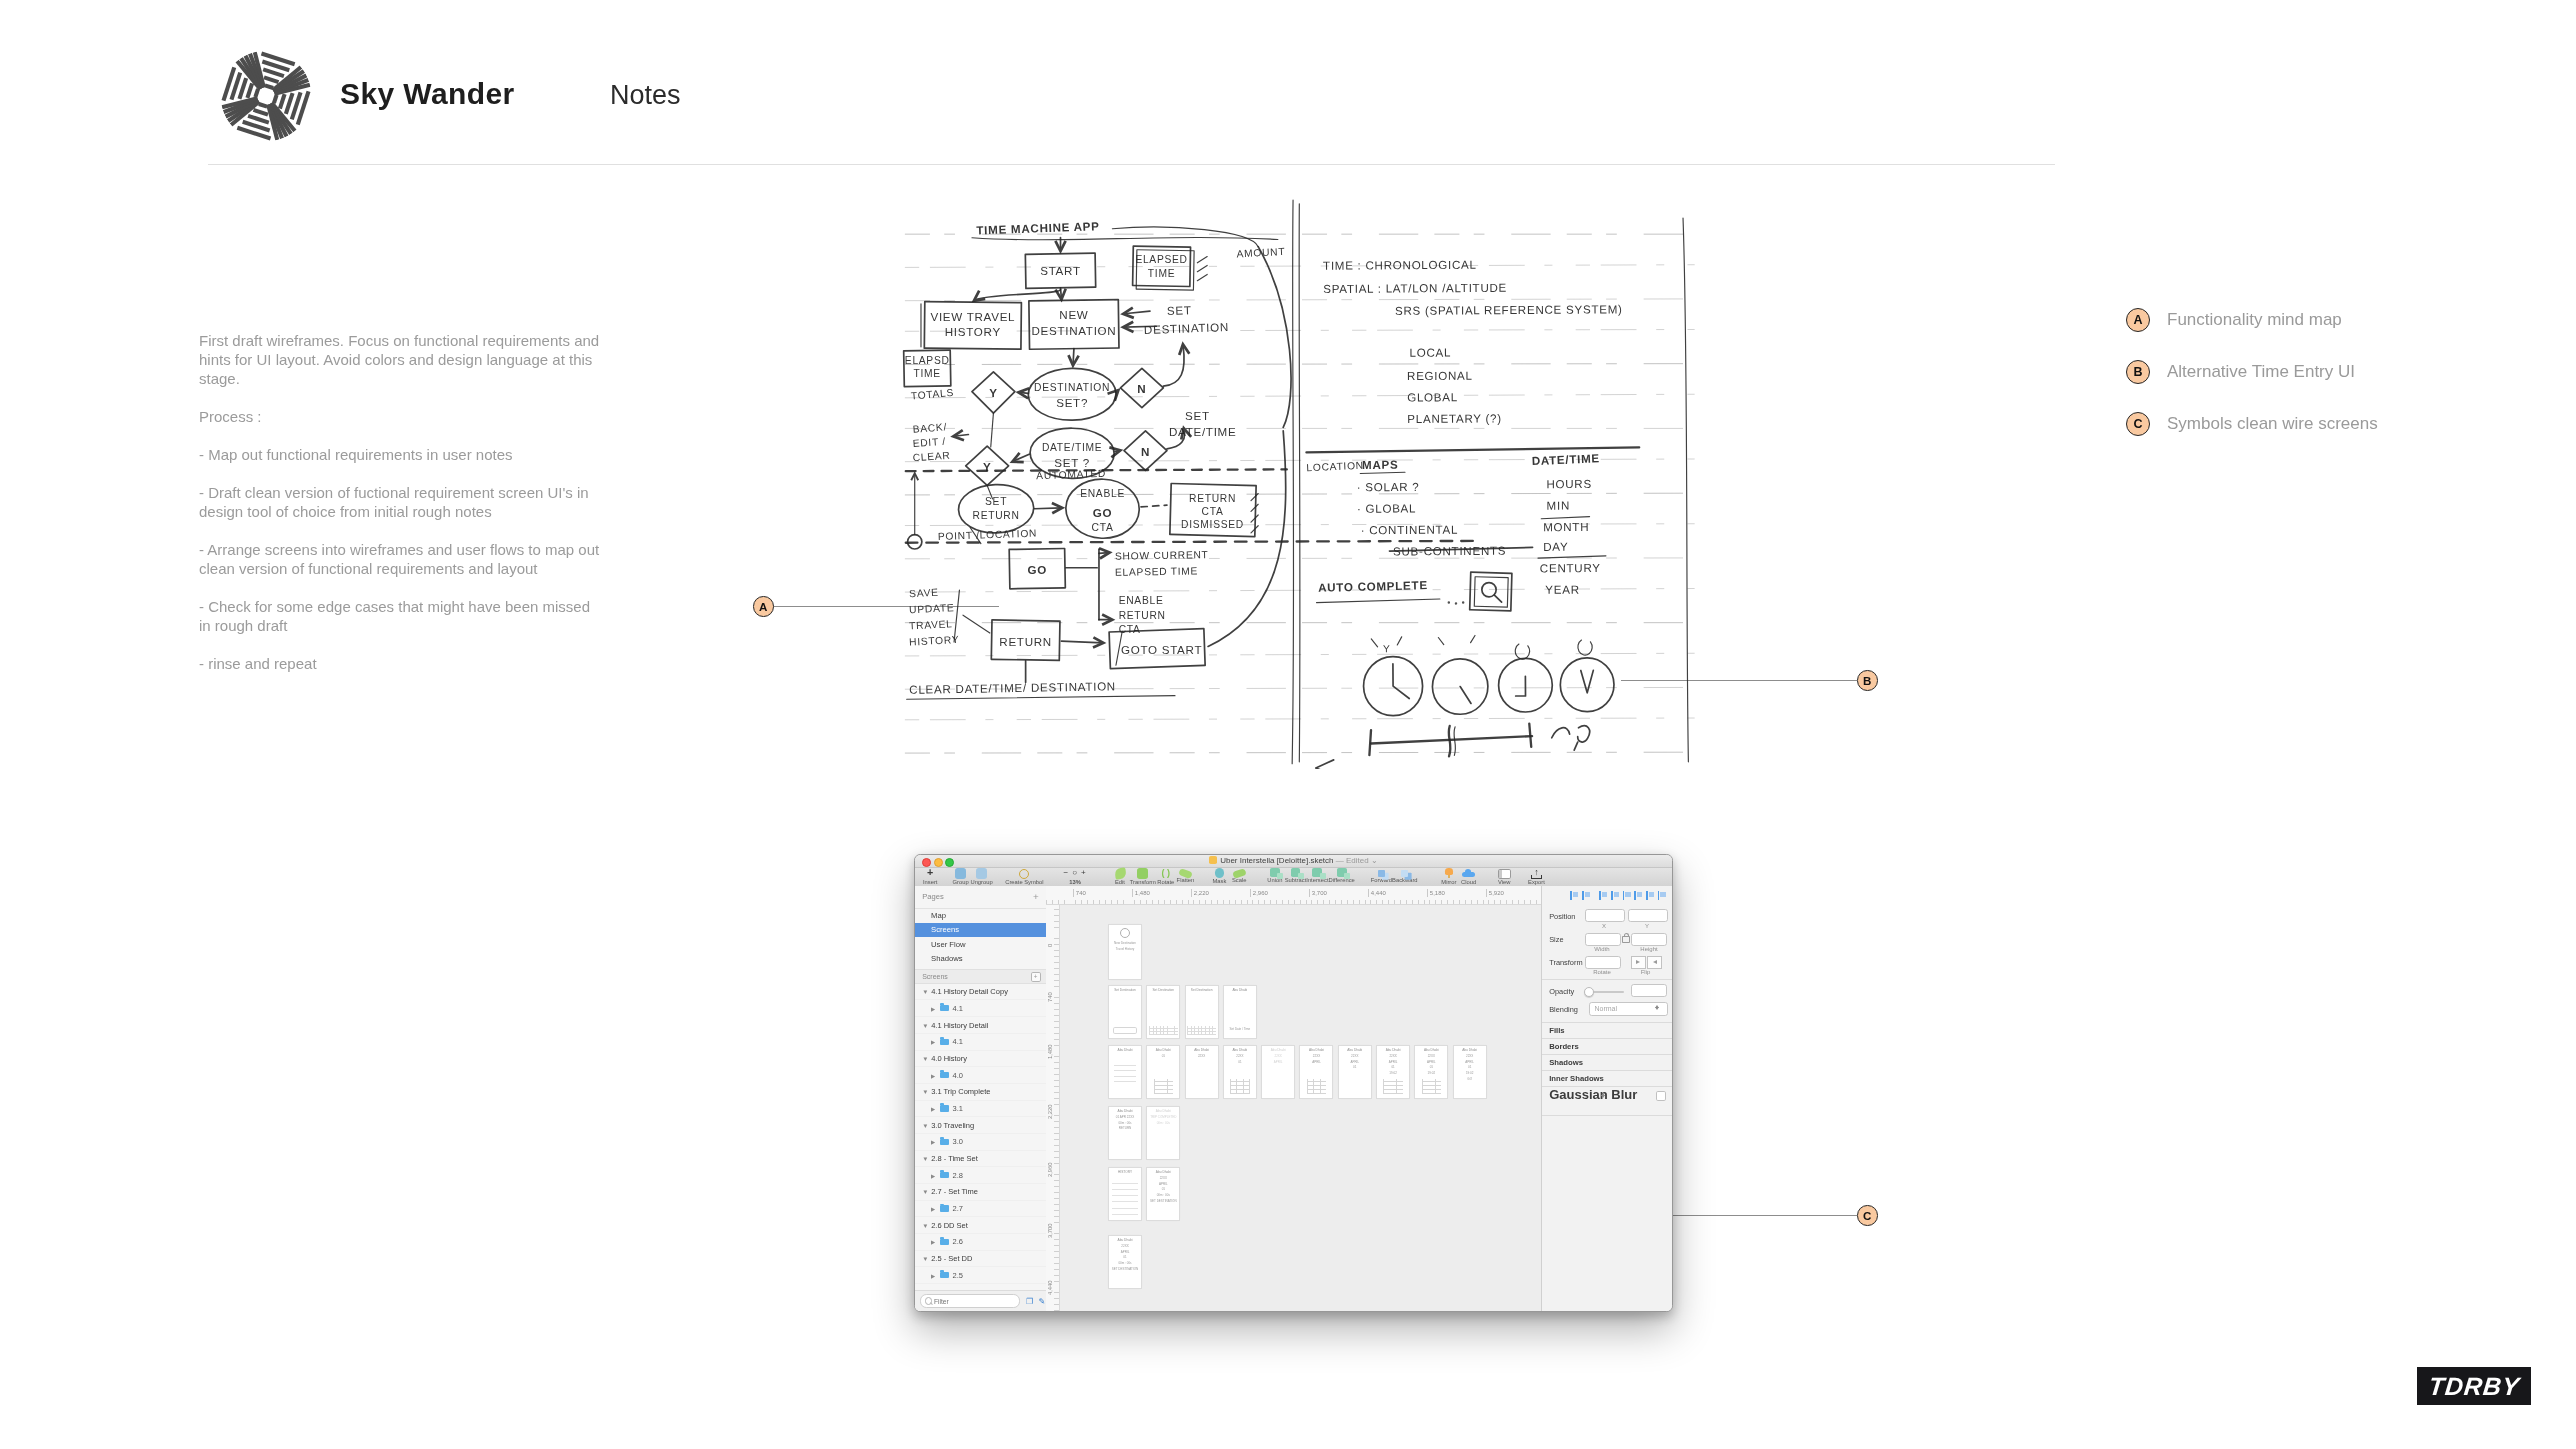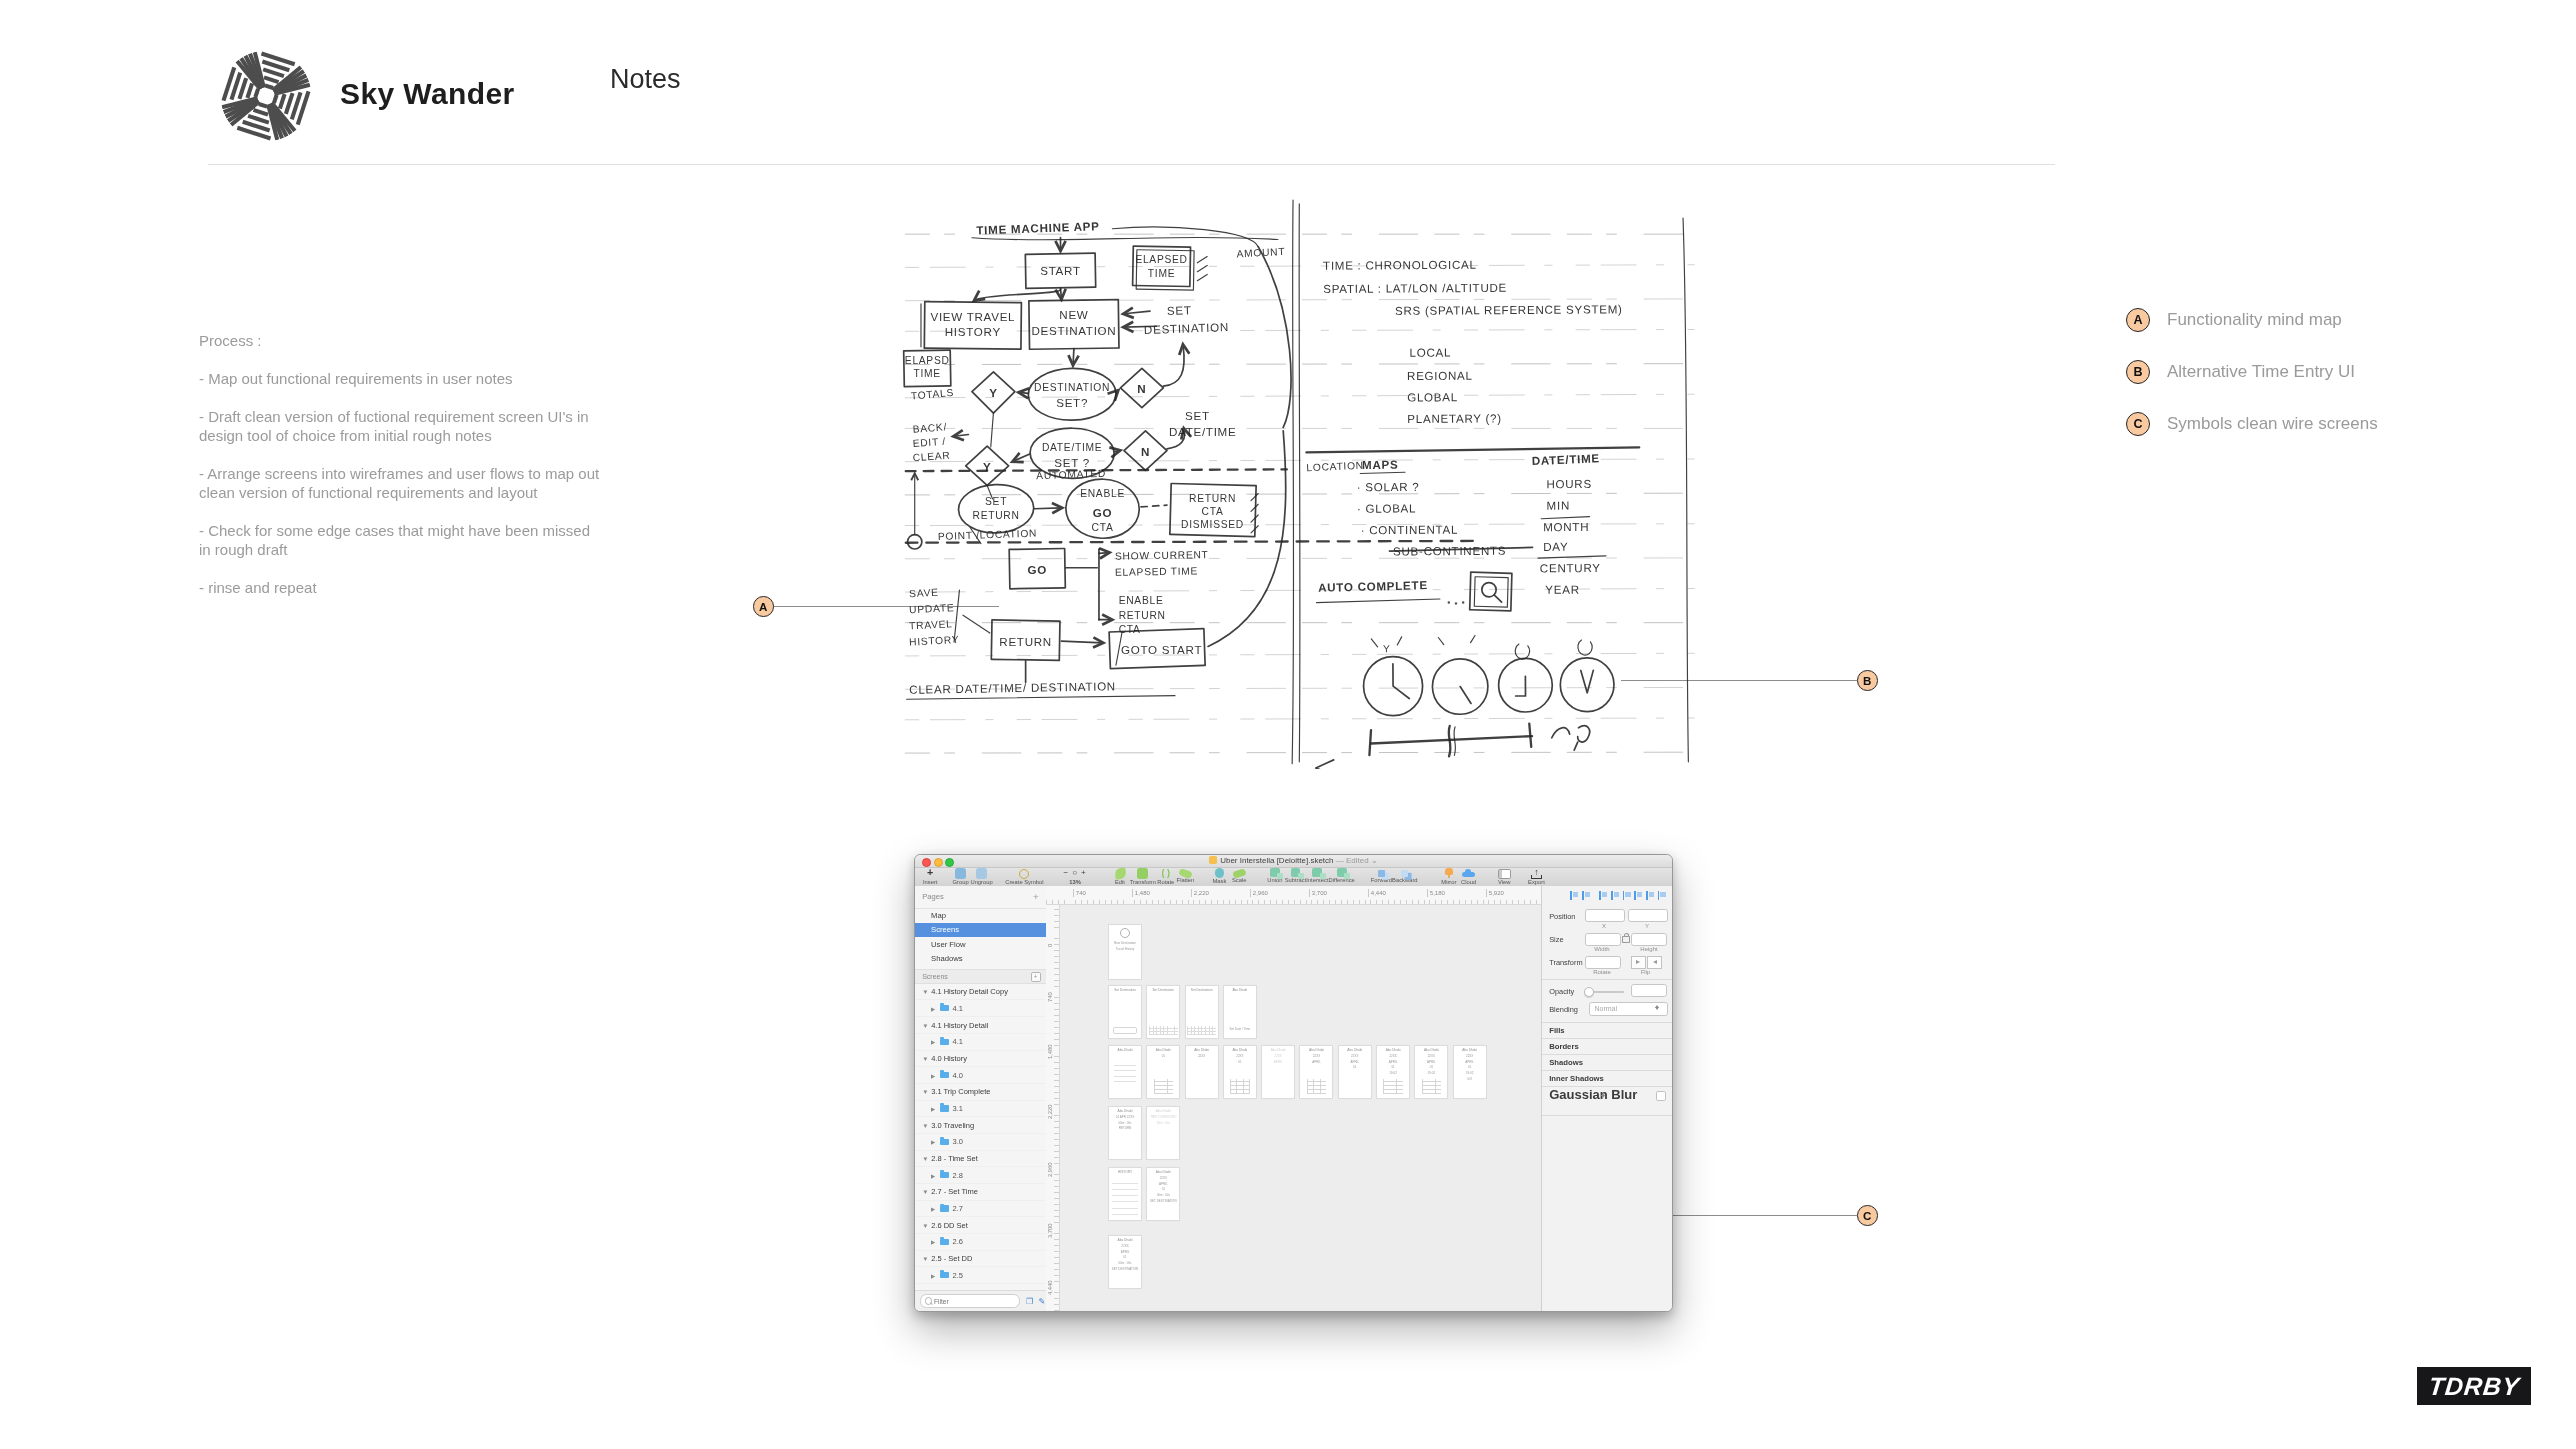--- a/index.html
+++ b/index.html
@@ -2,21 +2,21 @@
 <html style="font-size:14.3px"><head>
 <meta charset="utf-8">
 <style>
   html,body{margin:0;padding:0;background:#fff;}
   #stage{position:relative;width:2576px;height:1449px;background:#fff;overflow:hidden;
          font-family:"Liberation Sans",sans-serif;}
 
   
   #brand-logo{position:absolute;left:217px;top:47px;width:98px;height:98px;}
   #brand-name{position:absolute;left:340px;top:77px;font-size:30px;font-weight:700;color:#1e1e1e;letter-spacing:0.4px;}
-  #page-title{position:absolute;left:610px;top:64px;font-size:27px;font-weight:400;color:#2b2b2b;}
+  #page-title{position:absolute;left:610px;top:80px;font-size:27px;font-weight:400;color:#2b2b2b;}
   #header-divider{position:absolute;left:208px;top:164px;width:1847px;height:0.9px;background:#e0e0e0;}
 
   
   #intro{position:absolute;left:199px;top:331px;width:403px;color:#9b9b9b;font-size:15px;line-height:19px;}
   #intro p{margin:0 0 19px 0;}
 
   
   #legend{position:absolute;left:2126px;top:308px;}
   .legend-item{display:flex;align-items:center;margin-bottom:28px;}
   .badge{box-sizing:border-box;background:#f9c9a0;border:1.8px solid #262626;border-radius:50%;
@@ -224,20 +224,21 @@
         <line x1="63.91006524188368" y1="50.46009500260453" x2="100.44133273360676" y2="31.846484513283105"></line>
         <line x1="64.35459673693856" y1="51.465665566297055" x2="102.70844335838669" y2="36.974894388114976"></line>
         <line x1="64.68605169932813" y1="52.51395847220072" x2="104.39886366657348" y2="42.32118820822367"></line>
       </g>
   </svg>
   <div id="brand-name">Sky Wander</div>
   <div id="page-title">Notes</div>
   <div id="header-divider"></div>
 
   <div id="intro">
+    <p>First draft wireframes. Focus on functional requirements and hints for UI layout. Avoid colors and design language at this stage.</p>
     <p>Process  :</p>
     <p>- Map out functional requirements in user notes</p>
       <p>- Draft clean version of fuctional requirement screen UI's in design tool of choice from initial rough notes</p>
       <p>- Arrange screens into wireframes and user flows to map out clean version of functional requirements and layout</p>
       <p>- Check for some edge cases that might have been missed in rough draft</p>
       <p>- rinse and repeat</p>
   </div>
 
   <div id="legend">
     <div class="legend-item">

